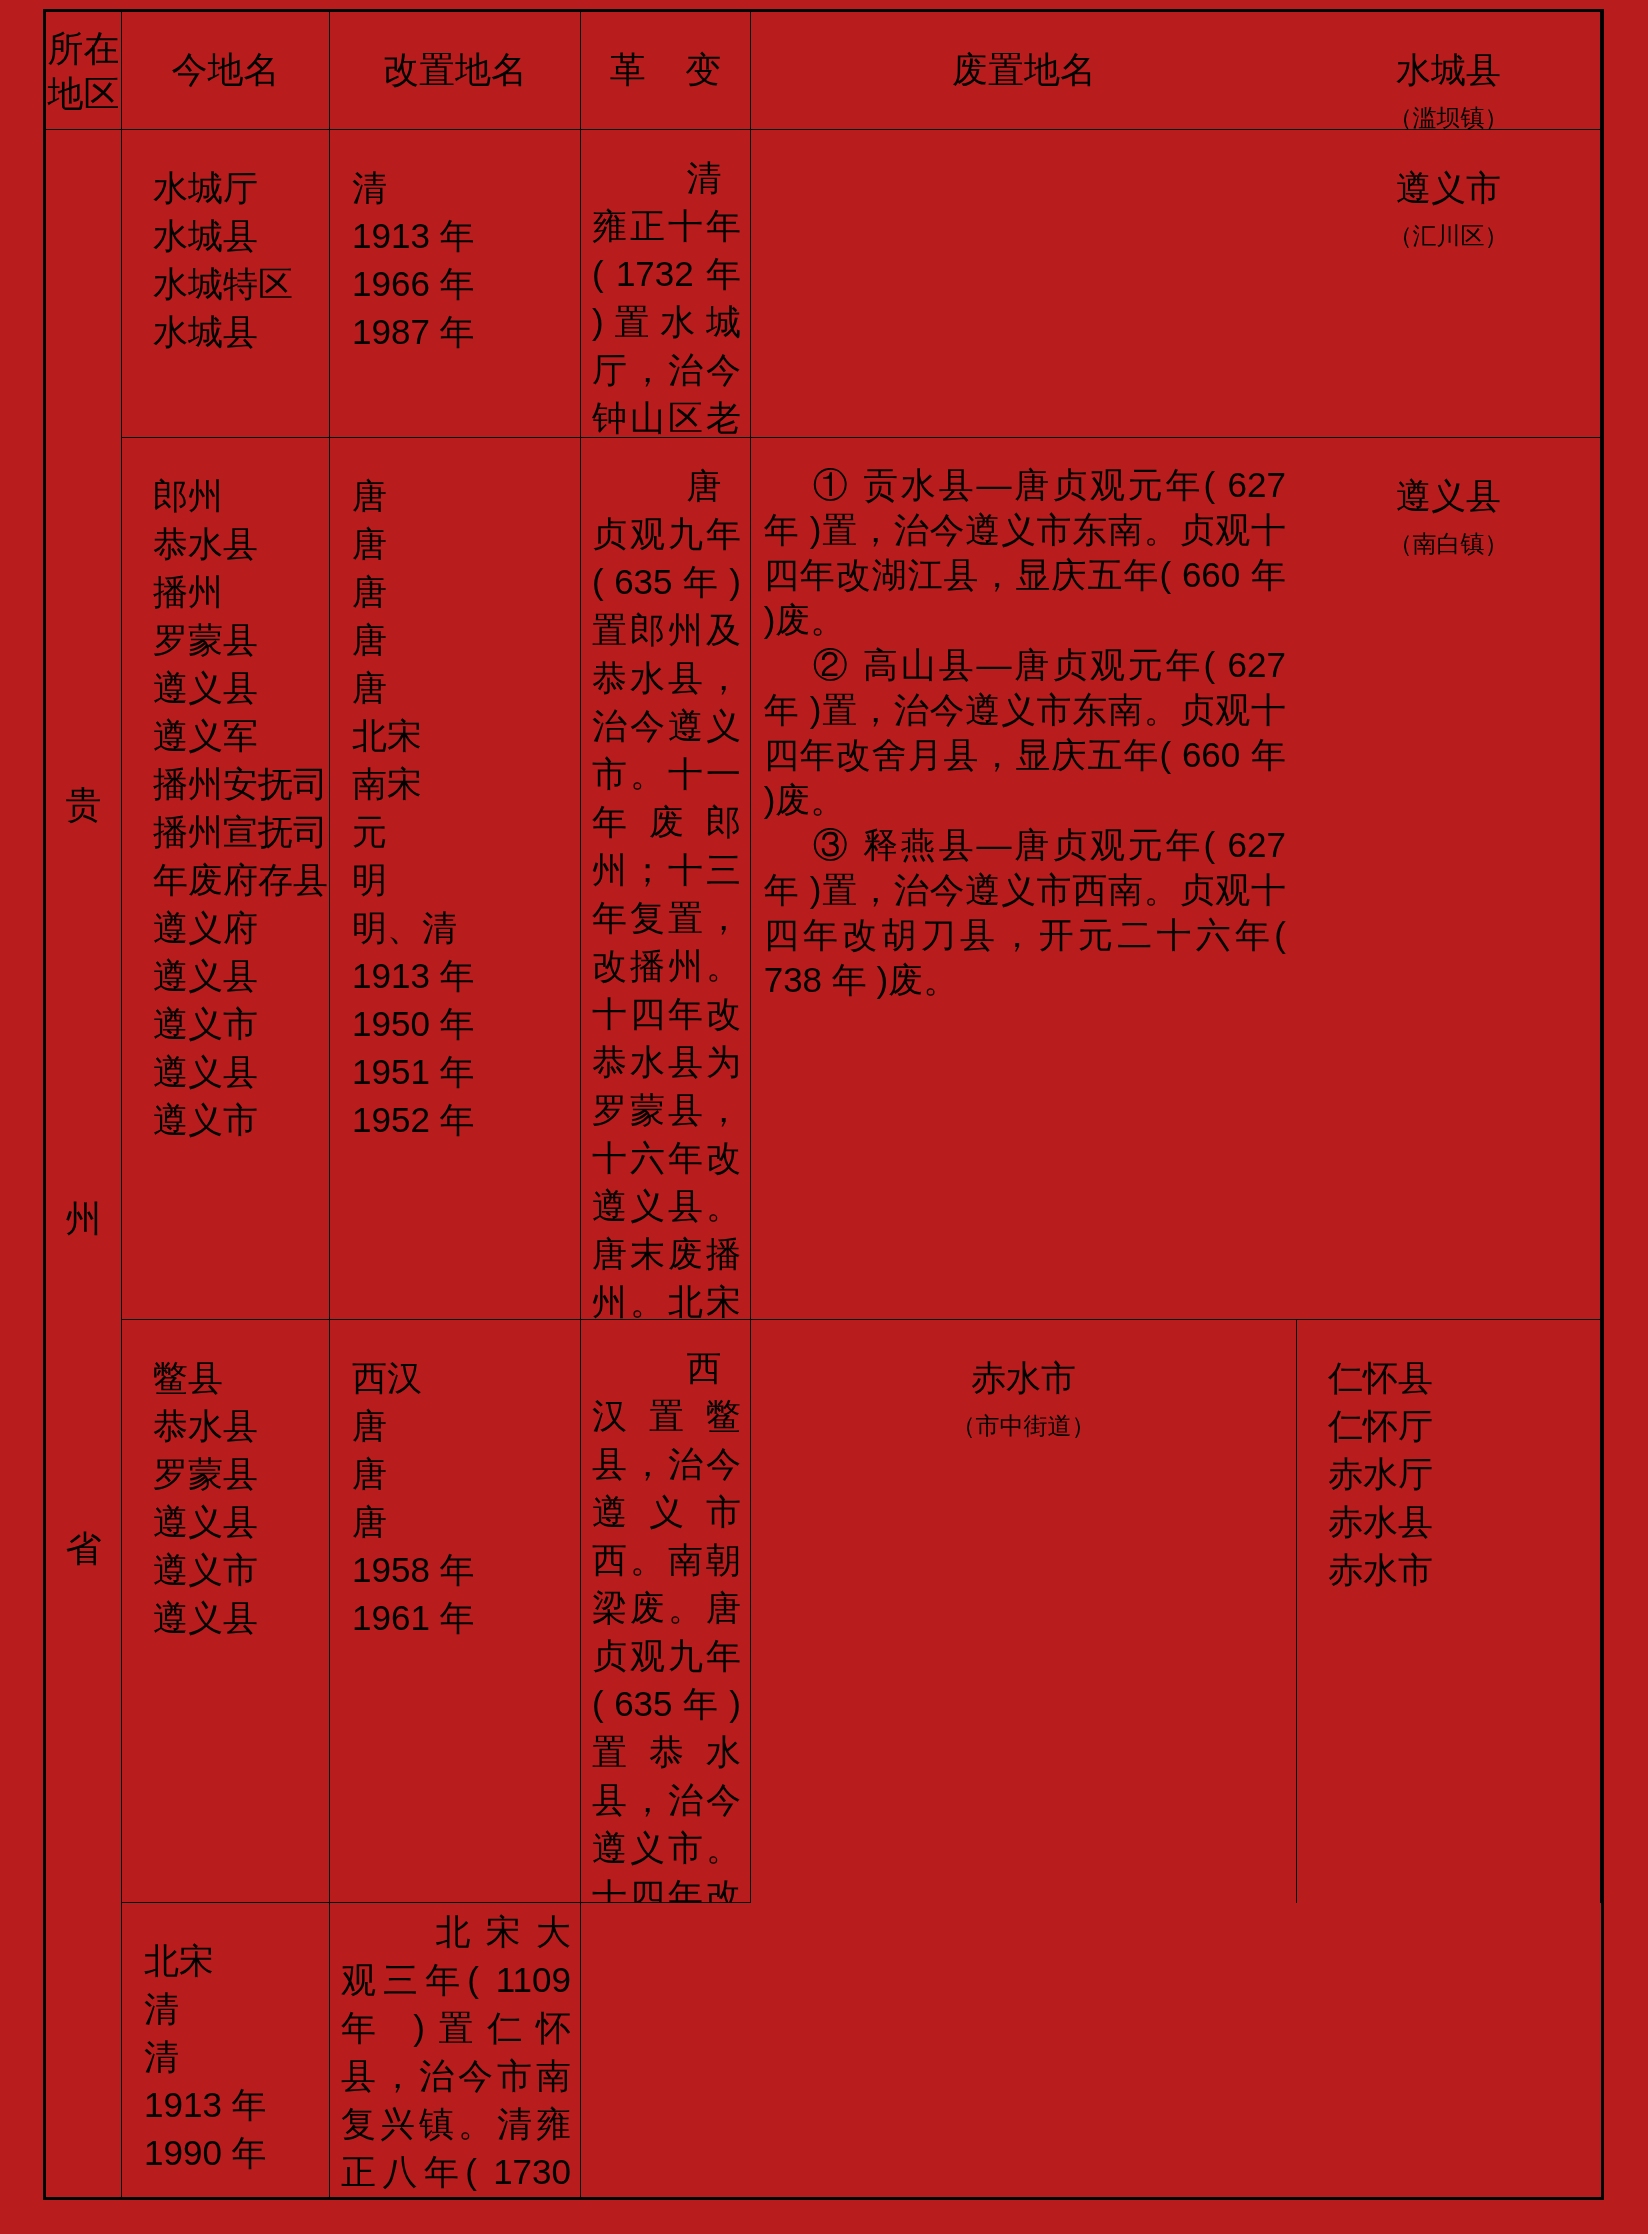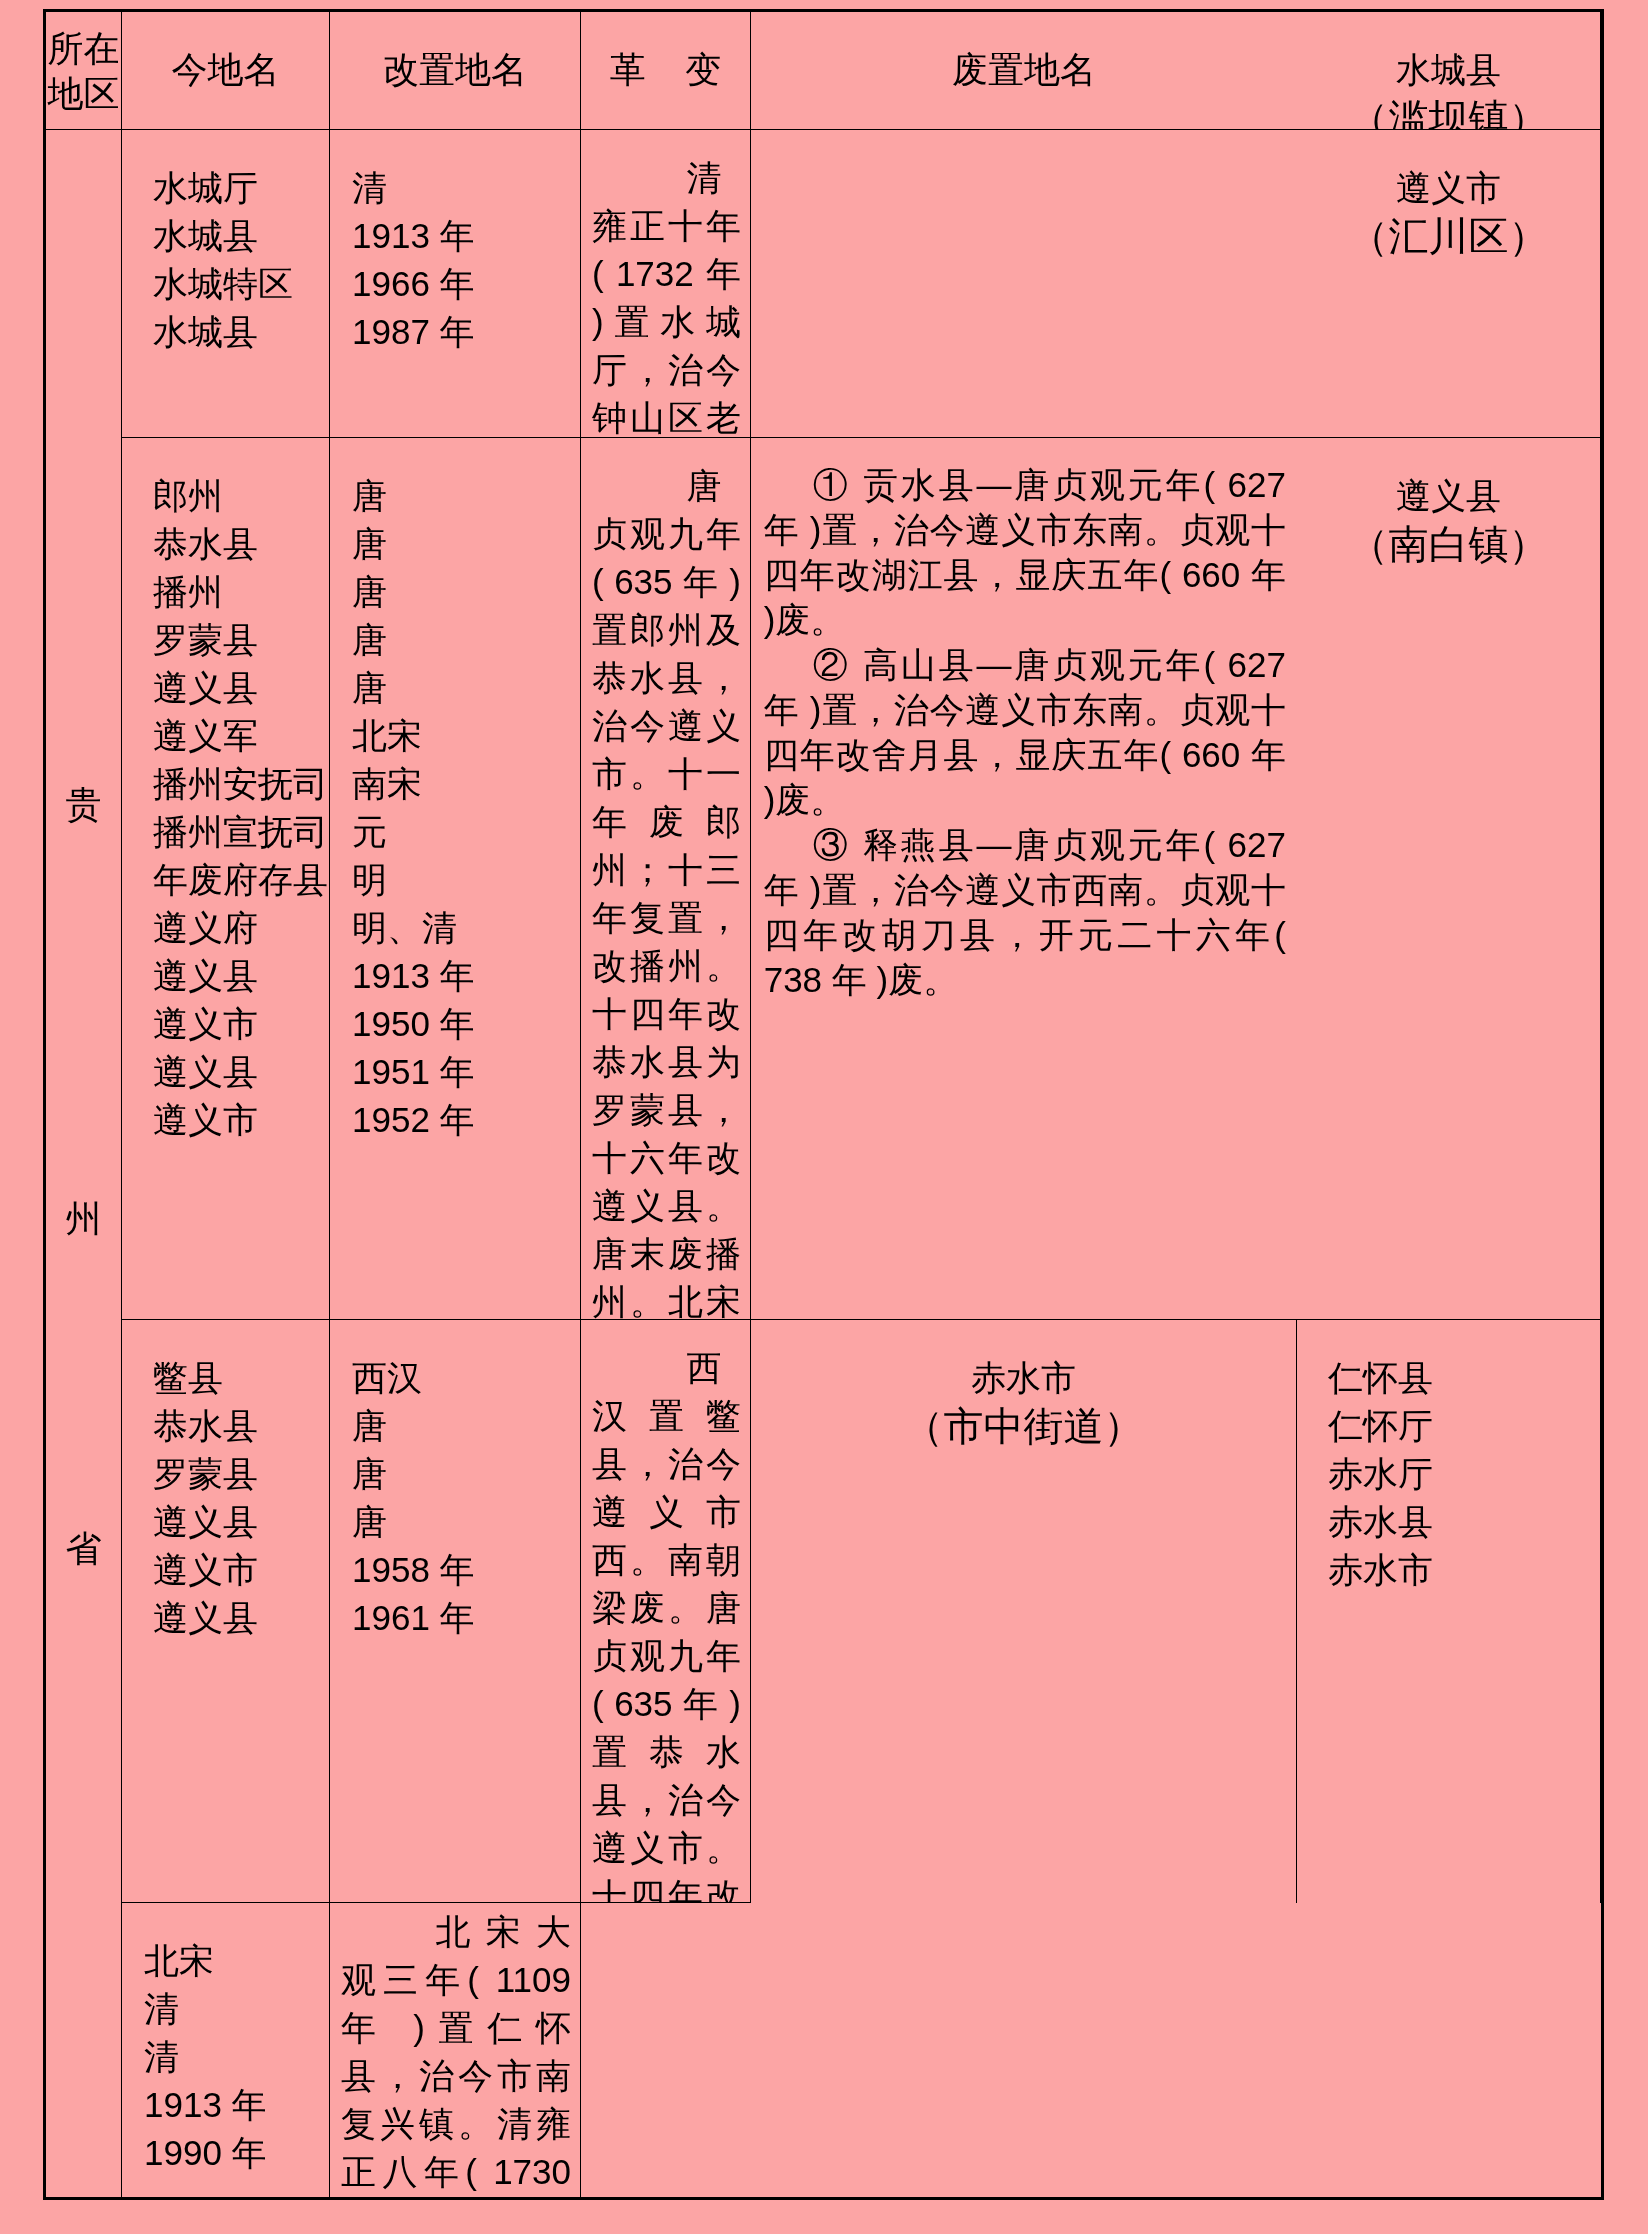--- a/index.html
+++ b/index.html
@@ -1,33 +1,33 @@
 <!DOCTYPE html>
 <html style="font-size:14.5px"><head>
 <meta charset="utf-8">
 <style>
   html,body{margin:0;padding:0;background:#e8e8e8;}
-  .page{position:relative;width:1648px;height:2234px;background:#fca5a5;color:#000;
+  .page{position:relative;width:1648px;height:2234px;background:#b91c1c;color:#000;
         font-family:"Liberation Sans",sans-serif;overflow:hidden;}
   .table{position:absolute;left:43px;top:9px;width:1561px;height:2191px;
          border:3.6px solid #000;box-sizing:border-box;display:grid;
          grid-template-columns:76px 208px 251px 170px 546px 1fr;
          grid-template-rows:118px 308px 882px 583px 1fr;}
   .cell{box-sizing:border-box;overflow:hidden;}
   .br{border-right:1.8px solid #000;}
   .bb{border-bottom:1.8px solid #000;}
   .hdr{display:flex;align-items:center;justify-content:center;text-align:center;
        font-size:36px;font-weight:500;}
   .wrap2{display:block;width:74px;text-align:center;line-height:1.25;margin:0 auto;}
   .spread{letter-spacing:1.1em;margin-left:1.1em;white-space:nowrap;}
   .region{position:relative;grid-column:1;grid-row:2/6;font-size:36px;font-weight:500;}
   .region span{position:absolute;left:50%;transform:translateX(-50%);}
   .rc1{top:31.5%;} .rc2{top:51.5%;} .rc3{top:67.5%;}
   .cur{padding-top:34px;text-align:center;font-size:35px;line-height:48px;font-weight:500;}
-  .cur .sub{font-size:40px;white-space:nowrap;}
+  .cur .sub{font-size:24px;white-space:nowrap;}
   .list{padding:34px 0 0 31px;font-size:35px;line-height:48px;font-weight:500;}
   .eras{padding-left:22px;}
   .evo{padding:23.5px 9px 0 11px;font-size:35px;line-height:48px;text-align:justify;
        text-indent:2.7em;font-weight:500;}
   .evo-tight{padding-top:5.4px;}
   .abo{padding:23.5px 11px 0 12.7px;font-size:35px;line-height:45px;font-weight:400;}
   .abo p{margin:0;text-indent:1.4em;text-align:justify;}
 </style>
 </head>
 <body>

